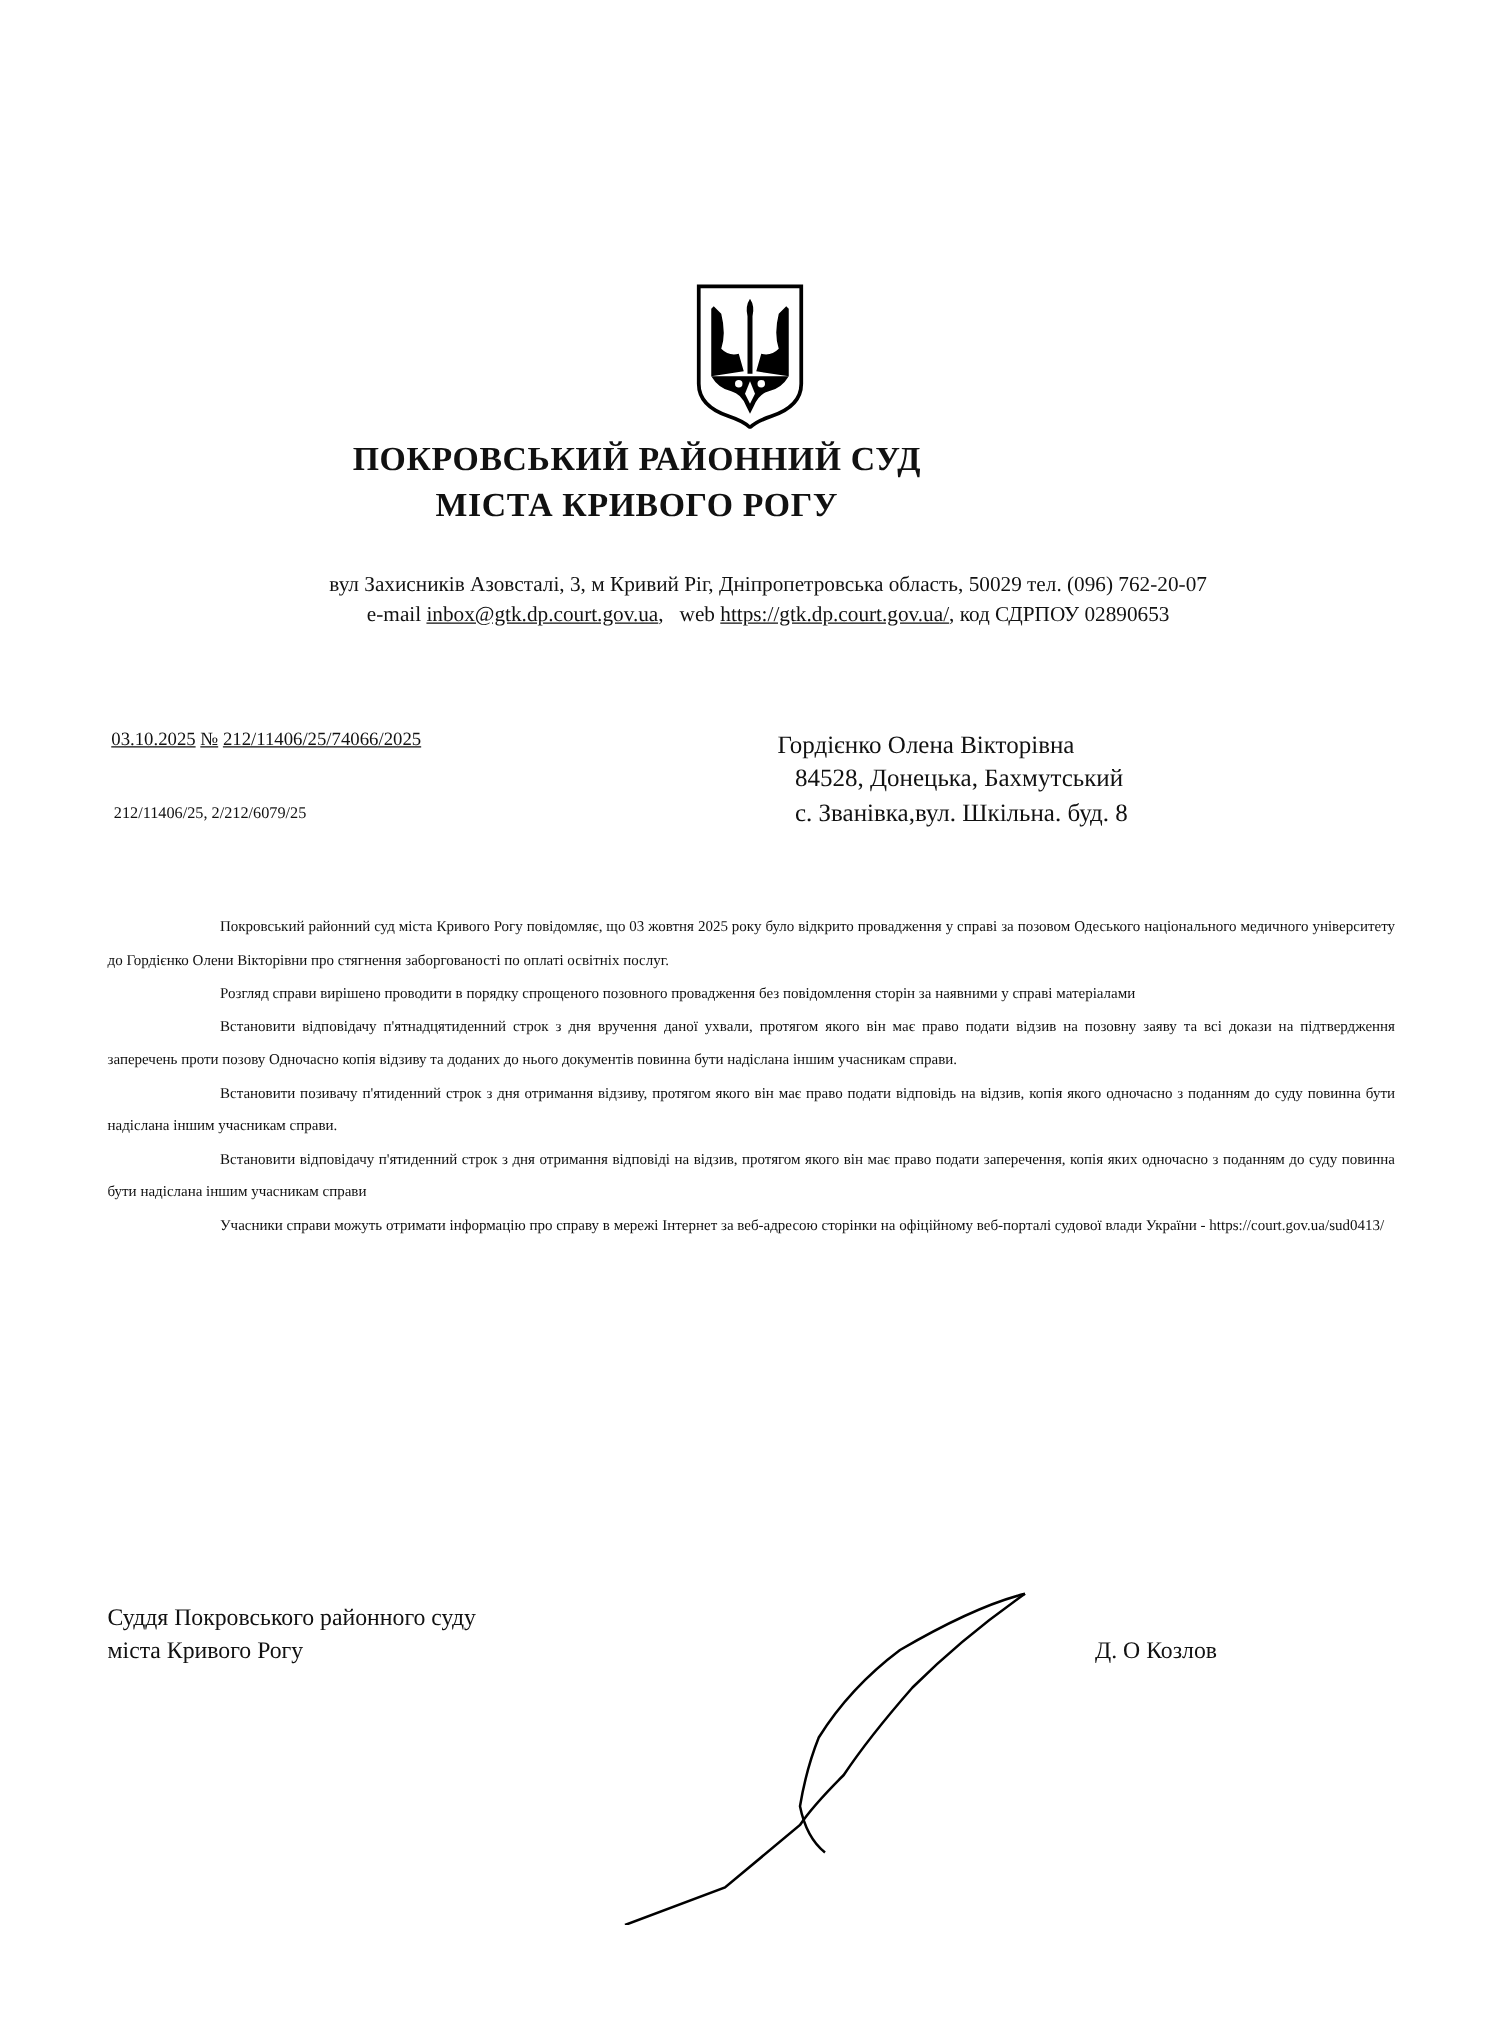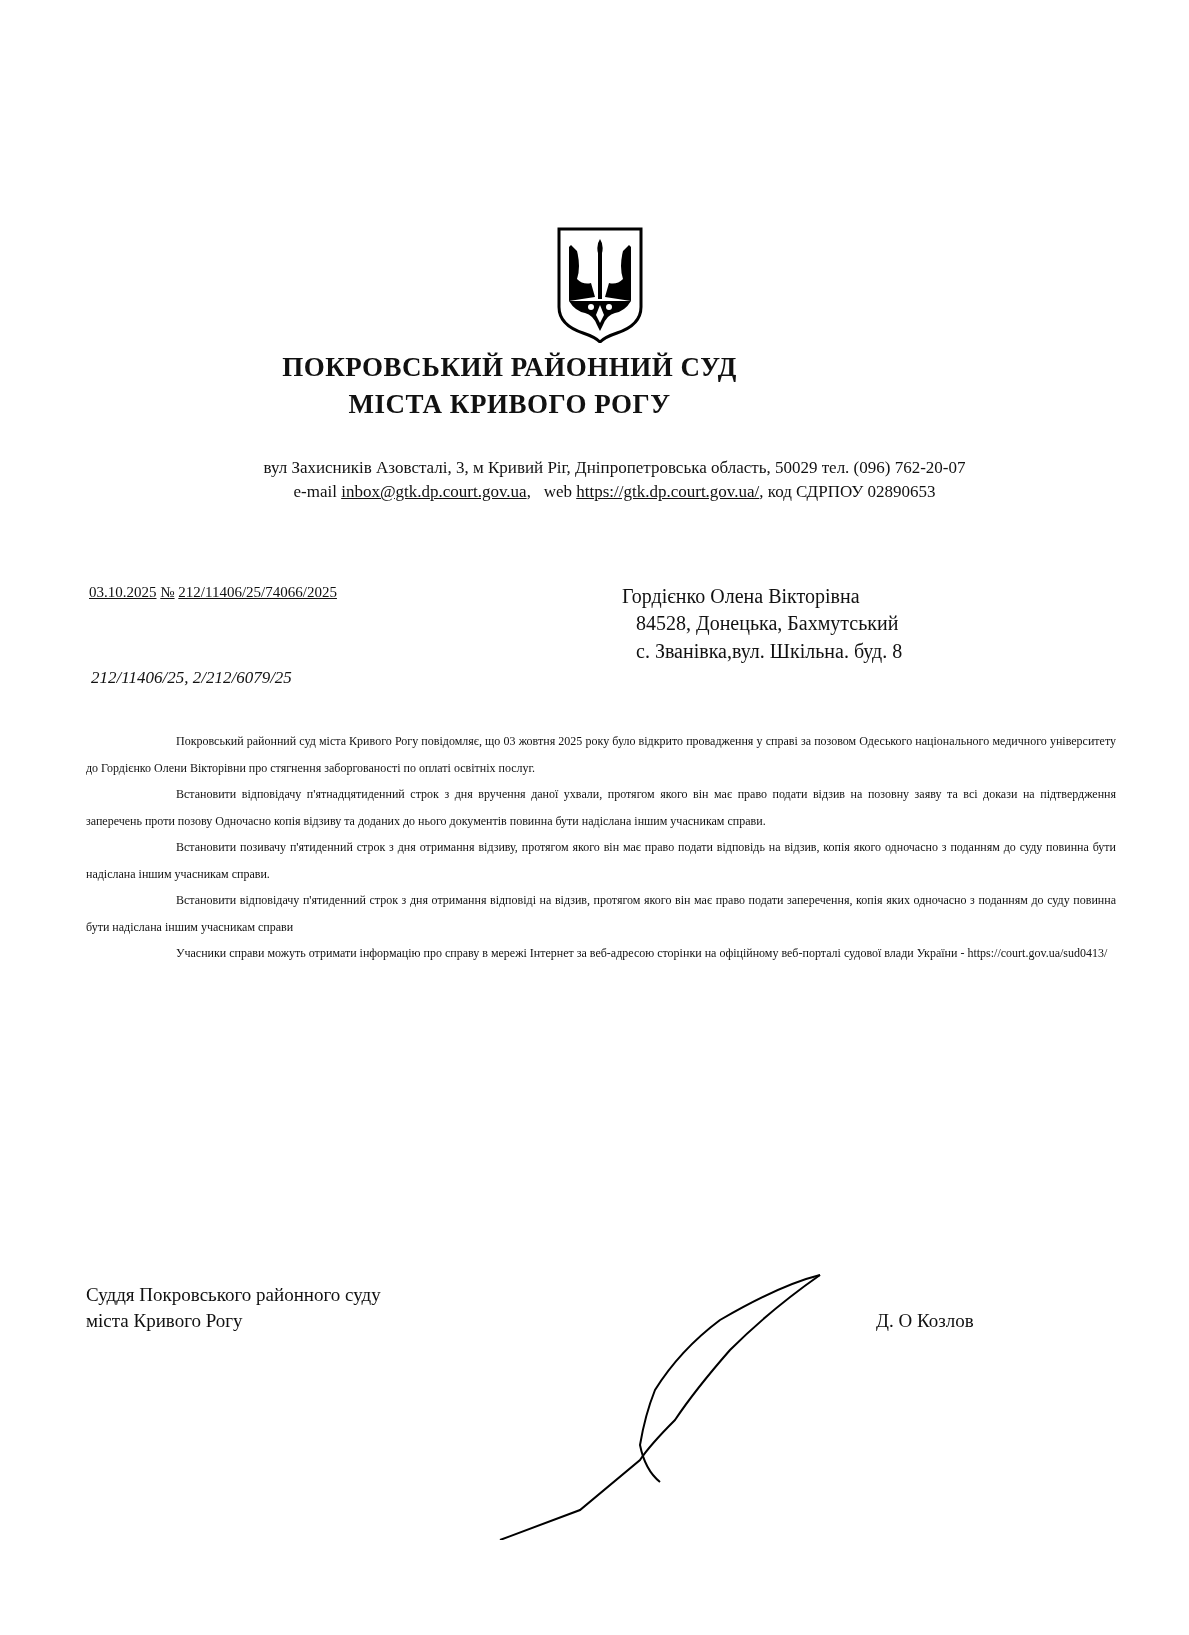--- a/index.html
+++ b/index.html
@@ -14,21 +14,21 @@
     font-size: 27px; letter-spacing: 0.5px;
   }
   #title1 { top: 352px; }
   #title2 { top: 389px; }
   .contact { left: 0; width: 1189px; text-align: center; font-size: 17px; }
   #contact1 { top: 458px; left: 20px; }
   #contact2 { top: 482px; left: 20px; }
   .u { text-decoration: underline; }
   #outref { left: 89px; top: 584px; font-size: 15px; }
   #outref span { text-decoration: underline; }
-  #caseref { left: 91px; top: 668px; font-size: 17px; font-style: italic; }
+  #caseref { left: 91px; top: 642px; font-size: 13px; }
   .addr { font-size: 20px; }
   #addr-name { left: 622px; top: 585px; text-align: right; }
   #addr-line1 { left: 636px; top: 612px; }
   #addr-line2 { left: 636px; top: 640px; }
   #body {
     left: 86px; top: 728px; width: 1030px;
     font-size: 12px; line-height: 26.5px; text-align: justify;
   }
   #body p { margin: 0; text-indent: 90px; }
   #sign-left { left: 86px; top: 1282px; font-size: 19px; line-height: 26px; }
@@ -72,20 +72,21 @@
 </div>
 
 <div id="caseref" class="abs">212/11406/25, 2/212/6079/25</div>
 
 <div id="addr-name" class="abs addr">Гордієнко Олена Вікторівна</div>
 <div id="addr-line1" class="abs addr">84528,  Донецька,  Бахмутський</div>
 <div id="addr-line2" class="abs addr">с. Званівка,вул. Шкільна. буд. 8</div>
 
 <div id="body" class="abs">
   <p>Покровський районний суд міста Кривого Рогу повідомляє, що 03 жовтня 2025 року було відкрито провадження у справі за позовом Одеського національного медичного університету до Гордієнко Олени Вікторівни про стягнення заборгованості по оплаті освітніх послуг.</p>
+  <p>Розгляд справи вирішено проводити в порядку спрощеного позовного провадження без повідомлення сторін за наявними у справі матеріалами</p>
   <p>Встановити відповідачу п'ятнадцятиденний строк з дня вручення даної ухвали, протягом якого він має право подати відзив на позовну заяву та всі докази на підтвердження заперечень проти позову  Одночасно копія відзиву  та доданих до нього документів повинна бути надіслана іншим учасникам справи.</p>
   <p>Встановити позивачу п'ятиденний строк з дня отримання відзиву, протягом якого він має право подати відповідь на відзив, копія якого одночасно з поданням до суду повинна бути надіслана іншим учасникам справи.</p>
   <p>Встановити відповідачу п'ятиденний строк з дня отримання відповіді на відзив, протягом якого він має право подати заперечення, копія яких одночасно з поданням до суду повинна бути надіслана іншим учасникам справи</p>
   <p>Учасники справи можуть отримати інформацію про справу в мережі Інтернет за веб-адресою сторінки на офіційному веб-порталі судової влади України - https://court.gov.ua/sud0413/</p>
 </div>
 
 <div id="sign-left" class="abs">
   <div>Суддя Покровського районного суду</div>
   <div>міста Кривого Рогу</div>
 </div>

